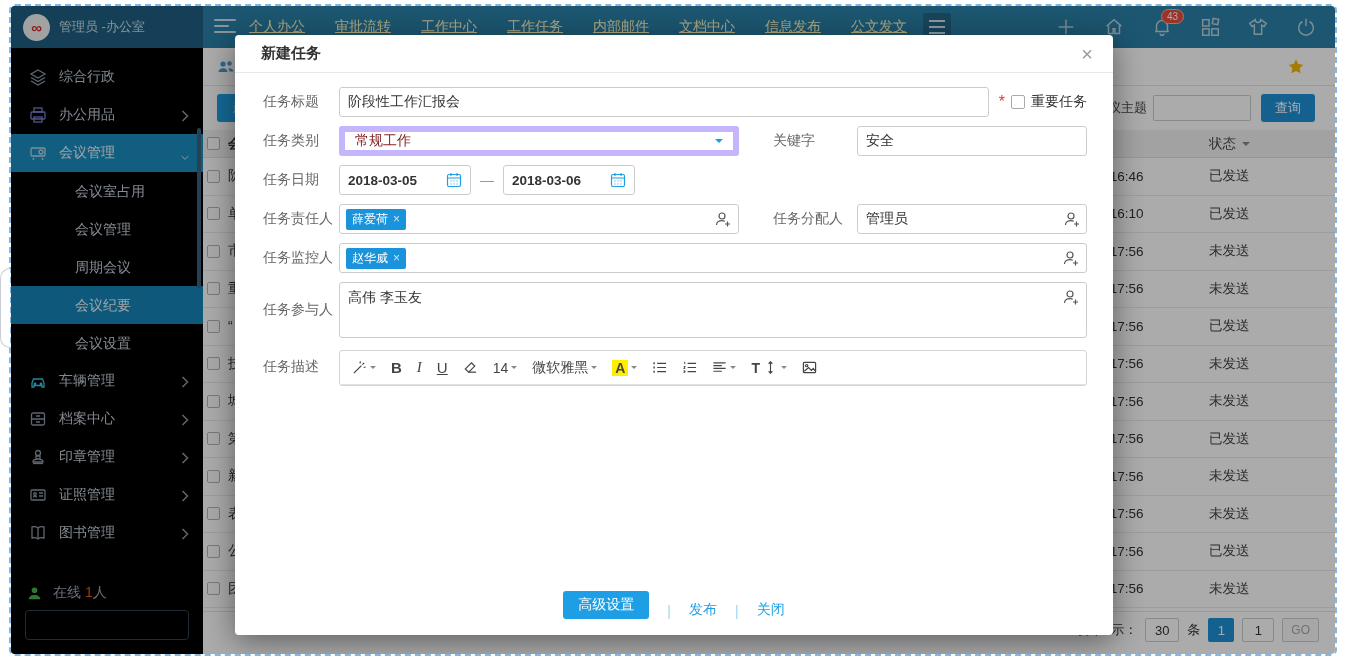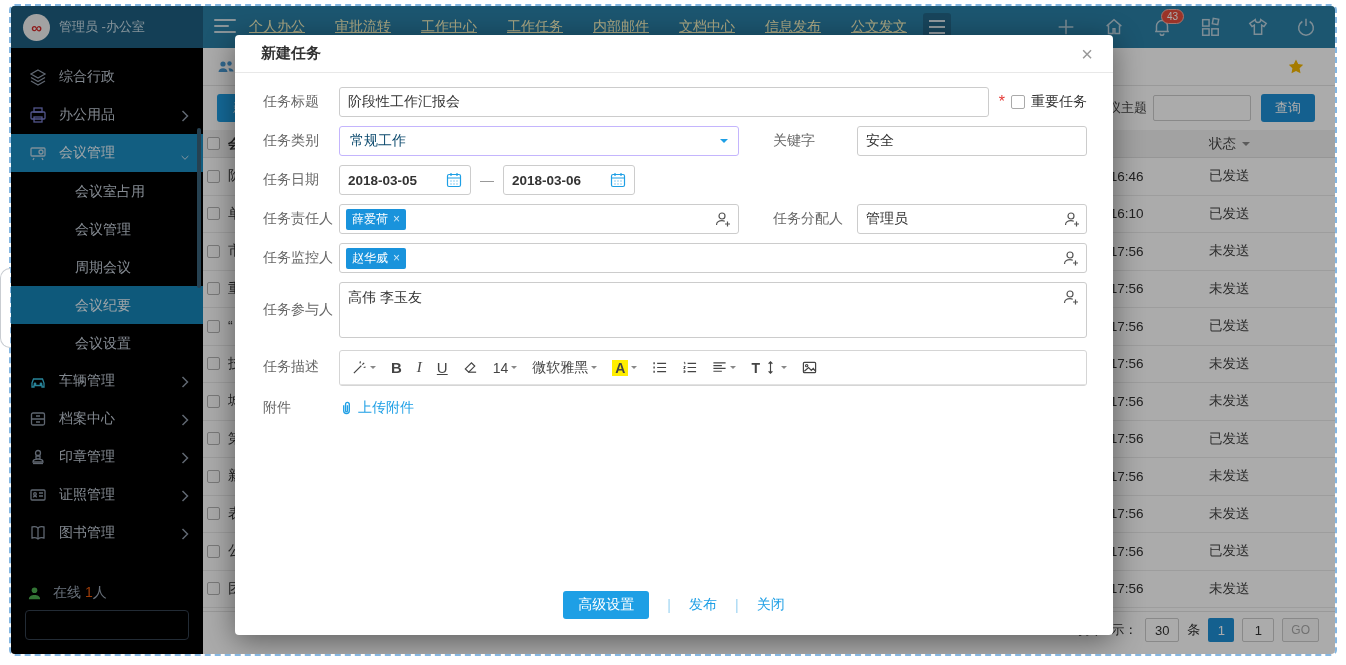--- a/index.html
+++ b/index.html
@@ -89,21 +89,21 @@
   .mclose { margin-left:auto; font-size:20px; color:#999; cursor:pointer; line-height:1; }
   .mbody { padding:14px 26px 0 28px; }
   .frow { display:flex; align-items:center; margin-bottom:9px; }
   .flb { width:76px; flex:none; color:#666; font-size:14px; }
   .inp { height:30px; border:1px solid #CCC; border-radius:3px; font-size:14px; color:#333; padding:0 8px; outline:none; background:#fff; }
   .grow { flex:1; }
   .suffix { display:flex; align-items:center; gap:6px; margin-left:10px; white-space:nowrap; }
   .req { color:#E53935; font-size:16px; }
   .mcb { width:14px; height:14px; border:1px solid #AAA; border-radius:2px; background:#fff; }
   .imp { color:#333; font-size:14px; }
-  .sel { width:400px; height:30px; border:1px solid #c4b5fd; border-radius:3px; display:flex; align-items:center; padding:0 10px; color:#0c4a6e; }
+  .sel { width:400px; height:30px; border:6px solid #c4b5fd; border-radius:3px; display:flex; align-items:center; padding:0 10px; color:#7f1d1d; }
   .sel .caret { margin-left:auto; border-top-color:#1E9FE5; }
   .lb2 { width:84px; margin-left:34px; color:#666; flex:none; }
   .datebox { width:132px; height:30px; border:1px solid #CCC; border-radius:3px; display:flex; align-items:center; padding:0 8px; color:#333; font-weight:bold; font-size:13.5px; }
   .datebox .cal { margin-left:auto; width:16px; height:16px; color:#1E9FE5; }
   .dsep { margin:0 9px; color:#999; }
   .pbox { height:30px; border:1px solid #CCC; border-radius:3px; display:flex; align-items:center; padding:0 6px; }
   .pbox.w1 { width:400px; }
   .tag { background:#1993DC; color:#fff; font-size:12px; border-radius:2px; padding:2px 6px; display:flex; align-items:center; gap:5px; }
   .tag .tx { color:#CBE7F8; cursor:pointer; }
   .padd { margin-left:auto; width:18px; height:18px; color:#555; cursor:pointer; }
@@ -120,21 +120,21 @@
   .et svg { width:15px; height:15px; display:block; }
   .et .caret { border-width:3.5px; margin-top:3px; }
   .et.b { font-weight:bold; font-size:15px; }
   .et.i { font-style:italic; font-family:"Liberation Serif",serif; font-size:15px; }
   .et.u { text-decoration:underline; font-size:15px; }
   .et .hl { background:#FFEE00; font-weight:bold; padding:0 3px; }
   .econtent { height:134px; padding:8px 12px; font-size:14px; color:#333; line-height:2.15; overflow:hidden; }
   .attach { display:flex; align-items:center; margin-top:13px; }
   .uplink { display:flex; align-items:center; gap:4px; color:#1E9FE5; font-size:14px; cursor:pointer; }
   .uplink svg { width:15px; height:15px; }
-  .mfoot { position:absolute; left:0; right:0; bottom:16px; display:flex; align-items:center; justify-content:center; gap:18px; }
+  .mfoot { position:absolute; left:0; right:0; bottom:16px; display:flex; align-items:flex-end; justify-content:center; gap:18px; }
   .btn-adv { height:28px; padding:0 15px; background:#1E9FE5; color:#fff; border:none; border-radius:3px; font-size:14px; }
   .fsep { color:#9ED4F2; }
   .flink { color:#1E9FE5; font-size:14px; cursor:pointer; }
 </style>
 </head>
 <body>
 
 <div class="collapse-handle"></div>
 
 <div class="app">
@@ -609,29 +609,20 @@
                 <svg viewBox="0 0 16 16" fill="none" stroke="#444" stroke-width="1.3">
                   <rect x="1.5" y="2.5" width="13" height="11" rx="1"></rect>
                   <circle cx="5" cy="6" r="1.2"></circle>
                   <path d="M2.5 12 7 8l3 3 2-2 2 2.5"></path>
                 </svg>
               </span>
           </div>
         </div>
       </div>
 
-      <div class="attach">
-        <span class="flb">附件</span>
-        <span class="uplink">
-          <svg viewBox="0 0 16 16" fill="none" stroke="#1E9FE5" stroke-width="1.4">
-              <path d="M5 4.5v6a3 3 0 0 0 6 0v-7a2 2 0 0 0-4 0v7a1 1 0 0 0 2 0v-6"></path>
-            </svg>
-          <span>上传附件</span>
-        </span>
-      </div>
 
     </div>
     <div class="mfoot">
       <button class="btn-adv">高级设置</button>
       <span class="fsep">|</span>
       <span class="flink">发布</span>
       <span class="fsep">|</span>
       <span class="flink">关闭</span>
     </div>
   </div>

